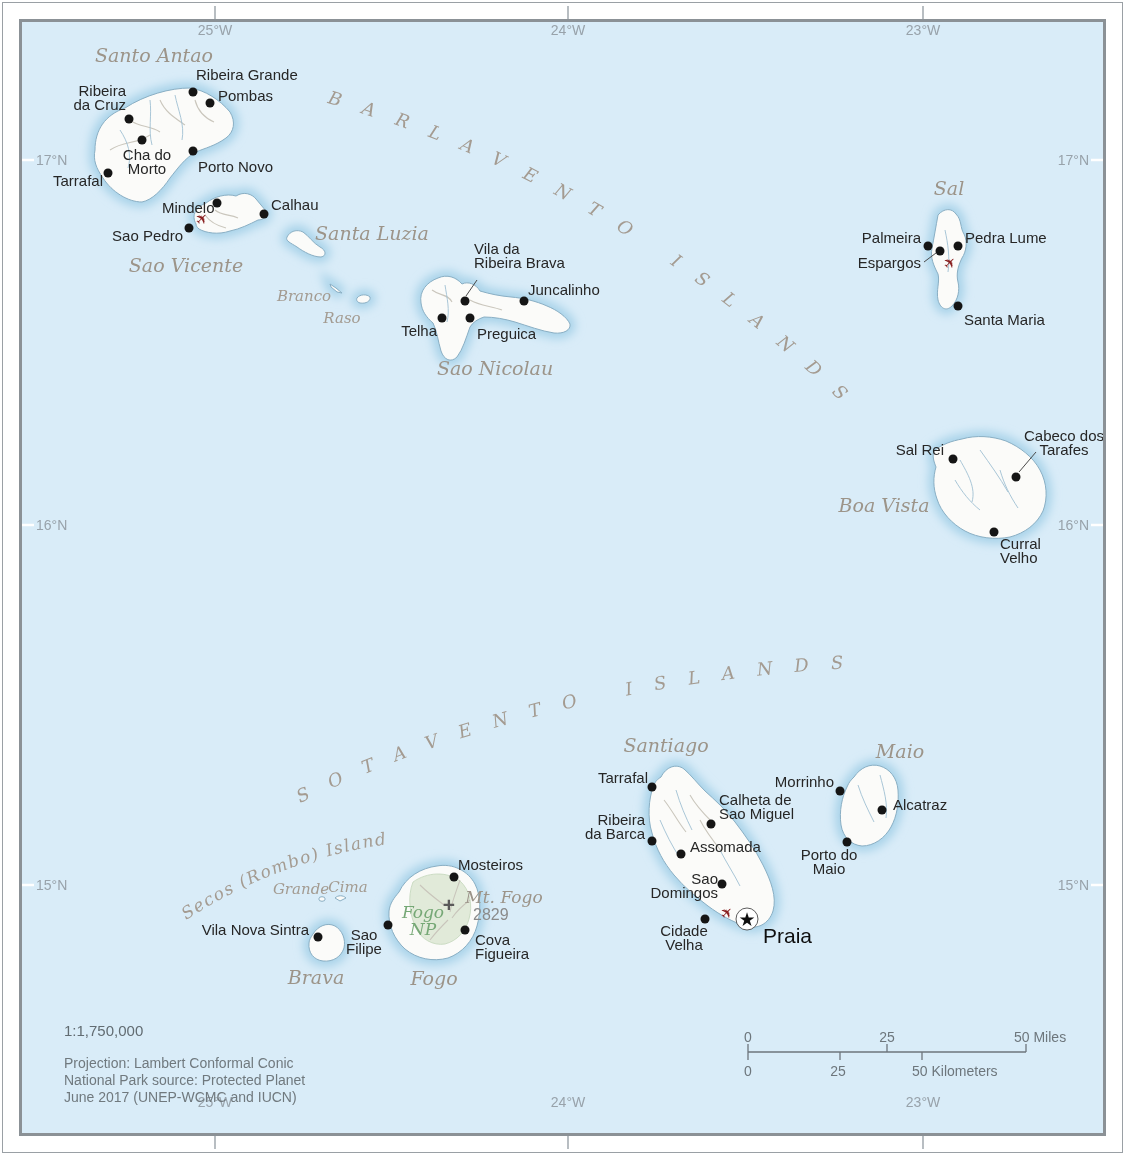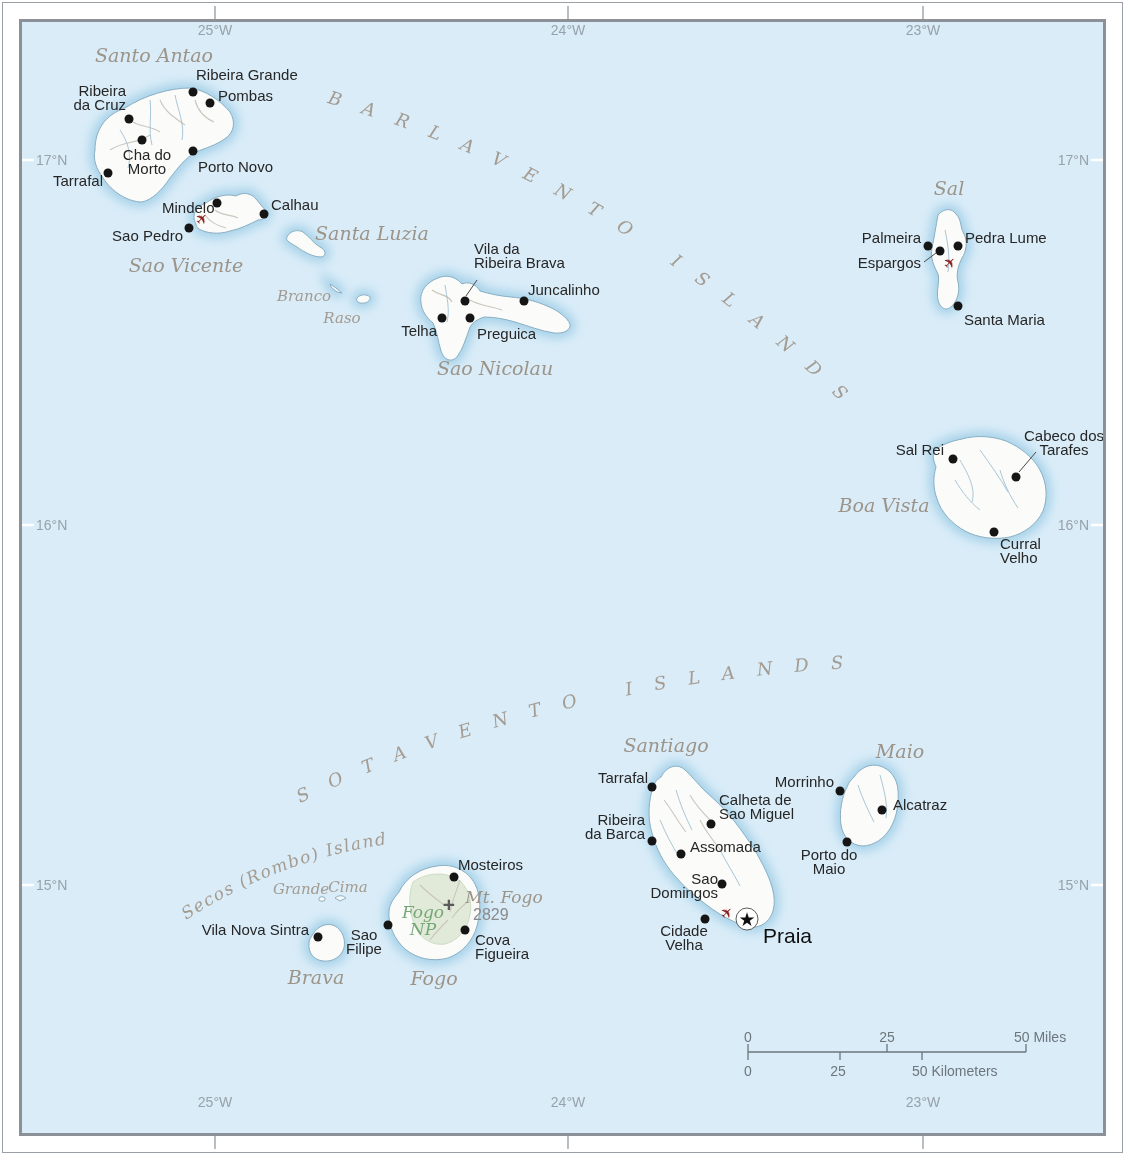--- a/index.html
+++ b/index.html
@@ -222,20 +222,26 @@
   <div class="grat cx" style="left:568px;top:1094px">24°W</div>
   <div class="grat cx" style="left:923px;top:1094px">23°W</div>
   <div class="grat" style="left:36px;top:152px">17°N</div>
   <div class="grat" style="left:36px;top:517px">16°N</div>
   <div class="grat" style="left:36px;top:877px">15°N</div>
   <div class="grat rt" style="left:1089px;top:152px">17°N</div>
   <div class="grat rt" style="left:1089px;top:517px">16°N</div>
   <div class="grat rt" style="left:1089px;top:877px">15°N</div>
 
 
+  <div class="credits">
+    <div class="scaletxt">1:1,750,000</div>
+    <div>Projection: Lambert Conformal Conic</div>
+    <div>National Park source: Protected Planet</div>
+    <div>June 2017 (UNEP-WCMC and IUCN)</div>
+  </div>
 
   <div class="sb cx" style="left:748px;top:1029px">0</div>
   <div class="sb cx" style="left:887px;top:1029px">25</div>
   <div class="sb" style="left:1014px;top:1029px">50 Miles</div>
   <div class="sb cx" style="left:748px;top:1063px">0</div>
   <div class="sb cx" style="left:838px;top:1063px">25</div>
   <div class="sb" style="left:912px;top:1063px">50 Kilometers</div>
 <div class="city start" style="left: 196px; top: 68px;">
       <div>Ribeira Grande</div>
     </div>

